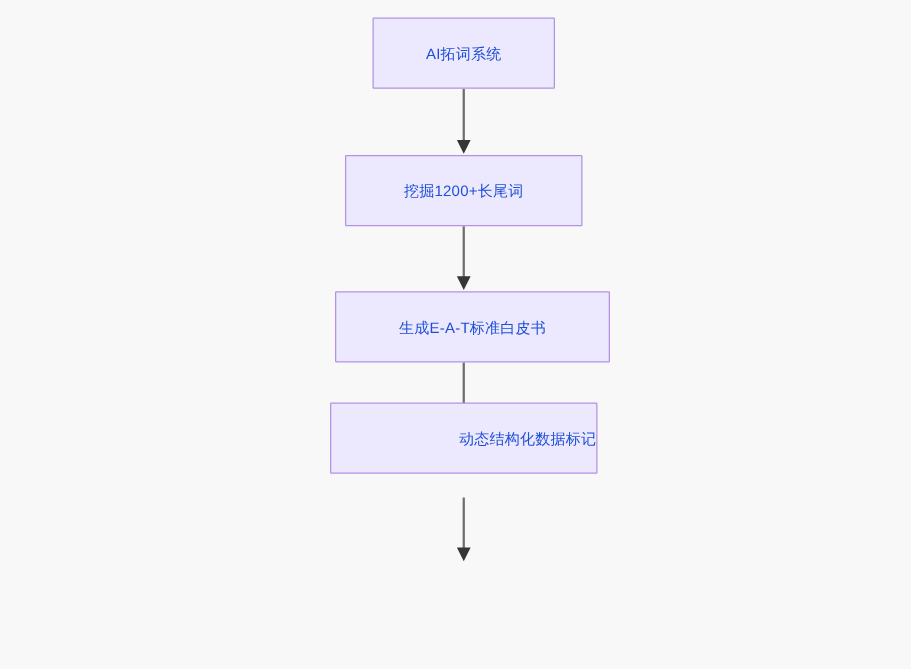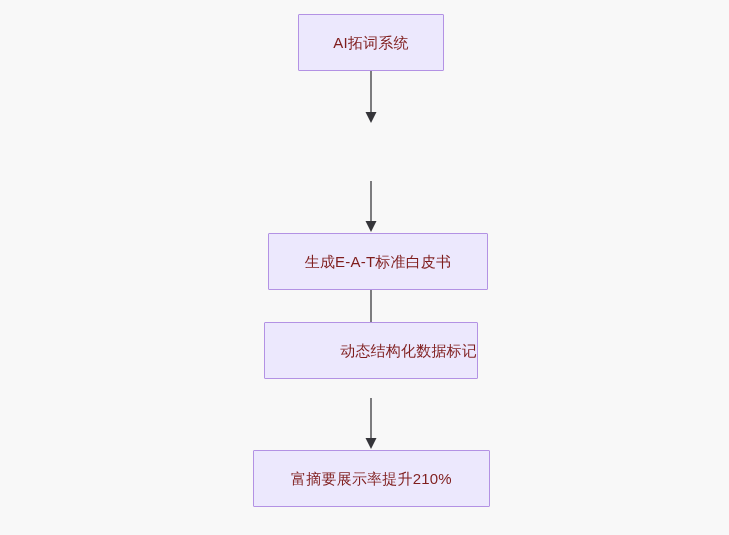--- a/index.html
+++ b/index.html
@@ -24,23 +24,23 @@
     box-sizing: border-box;
     background: #ECE8FD;
     border: 1.4px solid #B392E4;
     display: flex;
     align-items: center;
     justify-content: center;
     height: 57px;
     border-radius: 1px;
   }
   .node-label {
-    font-size: 15px;
+    font-size: 12px;
     line-height: 1;
-    color: #7f1d1d;
+    color: #1d4ed8;
     letter-spacing: 0.2px;
     white-space: nowrap;
     font-weight: 400;
   }
   .edge {
     position: absolute;
     left: 0;
     top: 0;
     width: 729px;
     height: 535px;
@@ -77,26 +77,26 @@
     <g>
       <line class="edge-line" x1="371" y1="398" x2="371" y2="441"></line>
       <polygon class="edge-head" points="371,449 365.5,438 376.5,438"></polygon>
     </g>
   </svg>
 
   <div class="node" id="node-n1" style="left: 298px; top: 14px; width: 146px;">
     <span class="node-label">AI拓词系统</span>
   </div>
 
+  <div class="node" id="node-n2" style="left: 276px; top: 124px; width: 190px;">
+    <span class="node-label">挖掘1200+长尾词</span>
+  </div>
 
   <div class="node" id="node-n3" style="left: 268px; top: 233px; width: 220px;">
     <span class="node-label">生成E-A-T标准白皮书</span>
   </div>
 
   <div class="node" id="node-n4" style="left: 264px; top: 322px; width: 214px; justify-content: flex-end;">
     <span class="node-label">动态结构化数据标记</span>
   </div>
 
-  <div class="node" id="node-n5" style="left: 253px; top: 450px; width: 237px;">
-    <span class="node-label">富摘要展示率提升210%</span>
-  </div>
 
 </div>
 
 </body></html>

